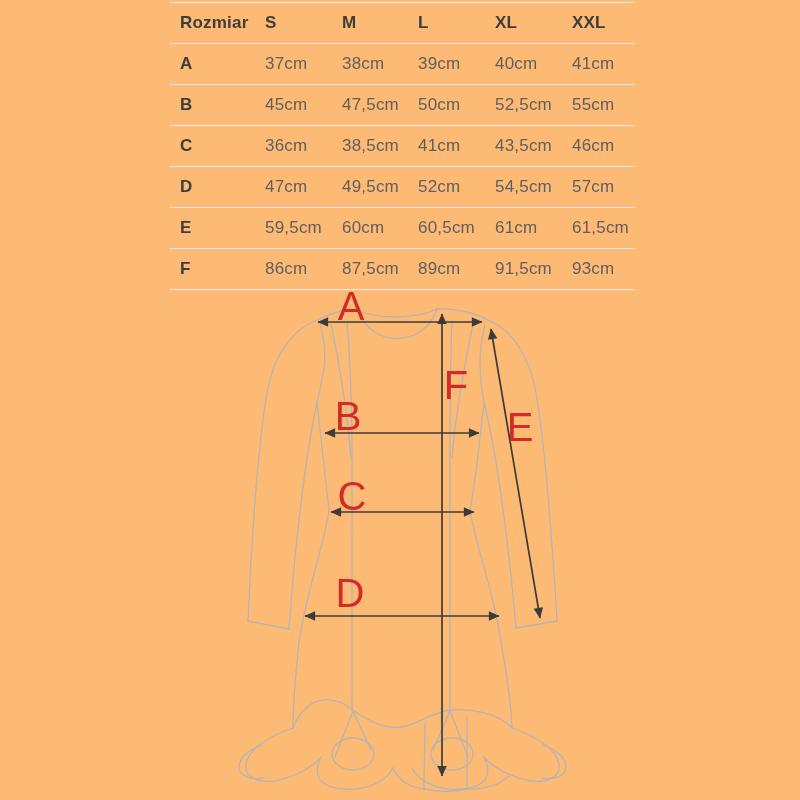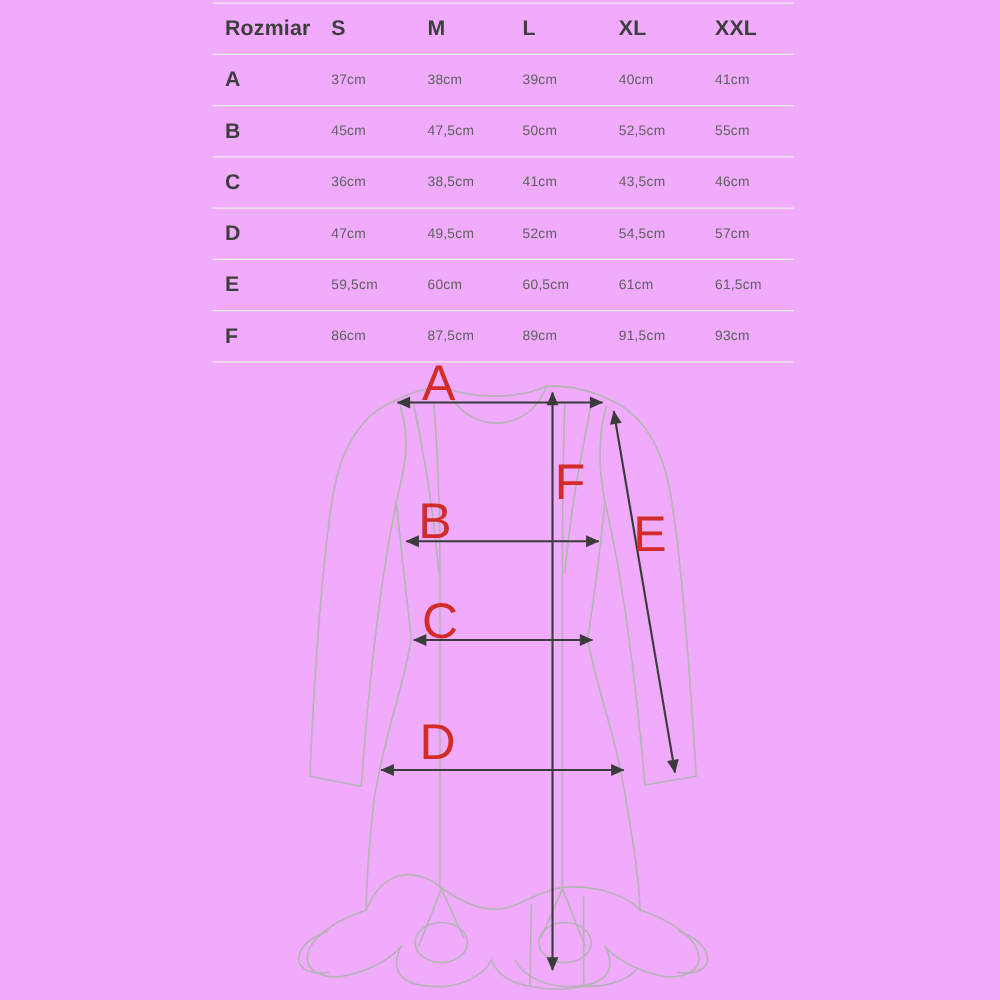--- a/index.html
+++ b/index.html
@@ -1,33 +1,33 @@
 <!DOCTYPE html>
 <html><head>
 <meta charset="utf-8">
 <style>
   html,body{margin:0;padding:0;background:#ffffff;}
   #stage{
-    position:relative;width:800px;height:800px;background:#f0abfc;overflow:hidden;
+    position:relative;width:800px;height:800px;background:#fdba74;overflow:hidden;
     font-family:"Liberation Sans",sans-serif;
   }
   
   .size-table{
     position:absolute;left:170px;top:2px;width:465px;
     border-top:1px solid #ededed;
   }
   .trow{
     display:grid;
     grid-template-columns:95px 77px 76px 77px 77px 63px;
     align-items:center;
     height:40px;
     border-bottom:1px solid #ededed;
   }
   .trow .cell{
-    font-size:11px;color:#5f5f5f;letter-spacing:.2px;white-space:nowrap;
+    font-size:17px;color:#5f5f5f;letter-spacing:.2px;white-space:nowrap;
   }
   .trow .cell:first-child{padding-left:10px;}
   .trow.hdr .cell, .trow .cell.rowlabel{
     font-weight:bold;color:#3d3d3d;font-size:17px;
   }
   
   svg{position:absolute;left:0;top:0;}
   .sketch{stroke:#b4b4b4;stroke-width:1.3;fill:none;stroke-linecap:round;stroke-linejoin:round;}
   .measure{stroke:#3b3b3b;stroke-width:1.7;fill:none;}
   .mlabel{fill:#d22c28;font-family:"Liberation Sans",sans-serif;font-size:40px;font-weight:400;text-anchor:middle;}

